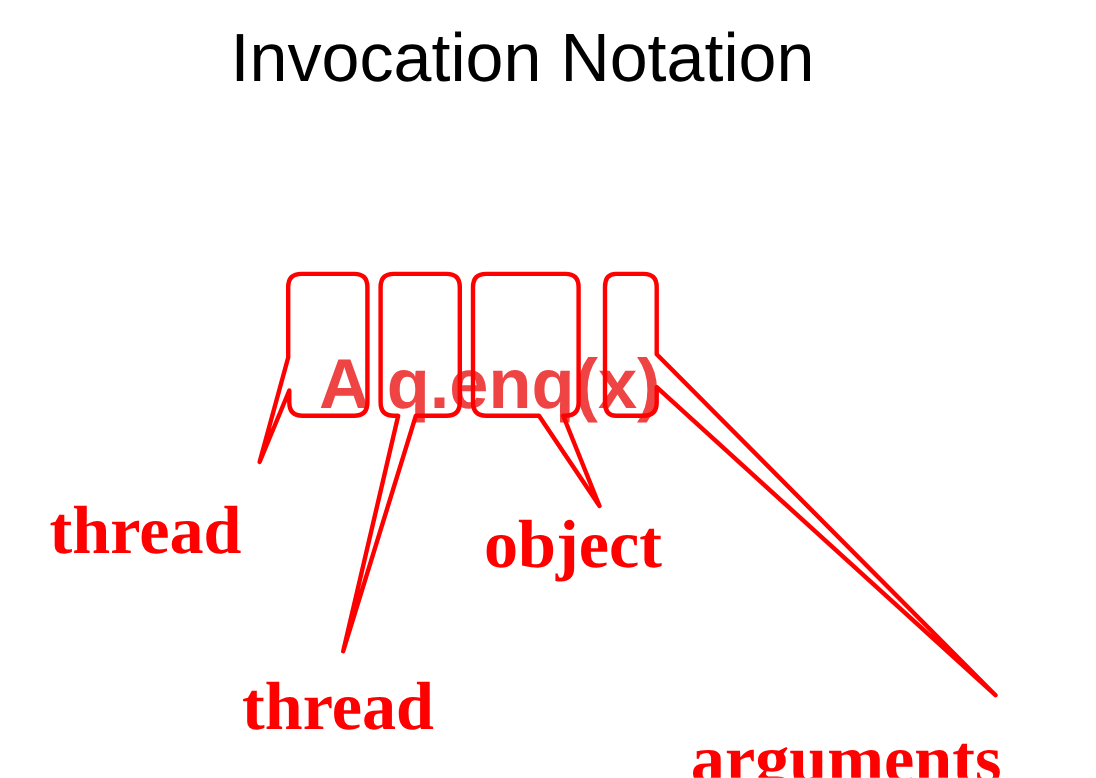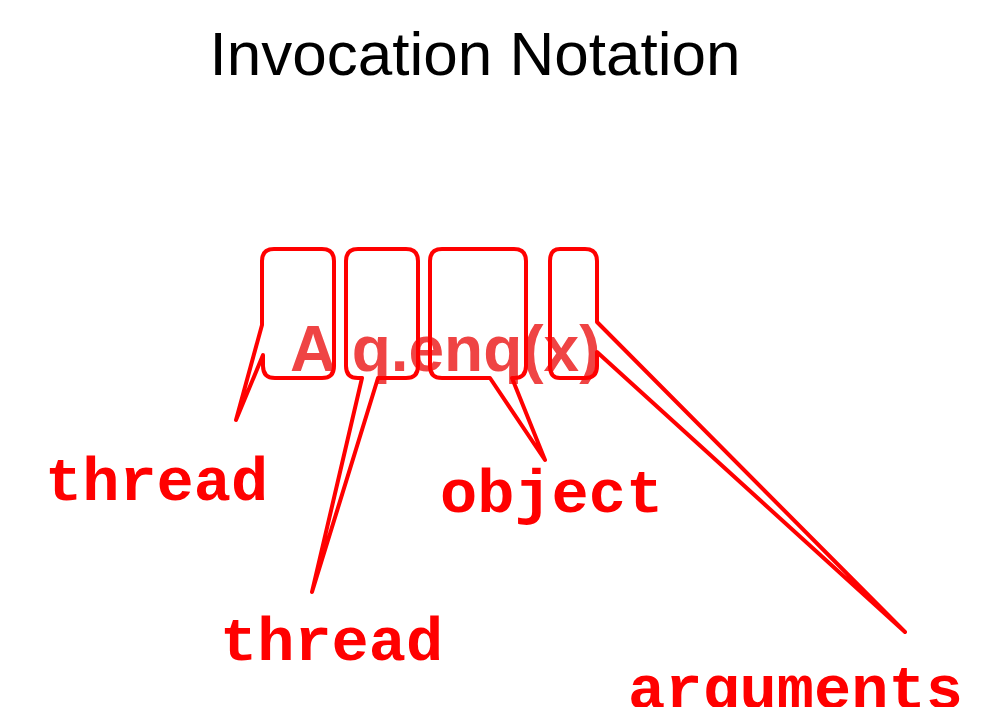--- a/index.html
+++ b/index.html
@@ -1,19 +1,19 @@
 <!DOCTYPE html>
 <html><head>
   <meta charset="utf-8">
   <style>
     html, body { margin: 0; padding: 0; background: #ffffff; }
     body { width: 996px; height: 707px; position: relative; overflow: hidden; font-family: "Liberation Sans", sans-serif; }
     .title { position: absolute; left: 0; width: 950px; top: 18px; text-align: center; font-size: 62px; color: #000; font-family: "Liberation Sans", sans-serif; }
     .expr { position: absolute; left: 290px; top: 272px; font-size: 64px; font-weight: bold; color: #ef4444; font-family: "Liberation Sans", sans-serif; letter-spacing: 0px; white-space: pre; margin-top: 40px; }
-    .label { position: absolute; font-size: 62px; font-weight: bold; color: #ff0000; font-family: Liberation Mono, monospace; white-space: pre; }
+    .label { position: absolute; font-size: 62px; font-weight: bold; color: #ff0000; font-family: Liberation Serif, serif; white-space: pre; }
     svg.callouts { position: absolute; left: 0; top: 0; }
   </style>
 </head>
 <body>
 
 <div class="title">Invocation Notation</div>
 
 <div class="expr">A q.enq(x)</div>
 
 <svg class="callouts" width="996" height="707" viewBox="0 0 996 707">

